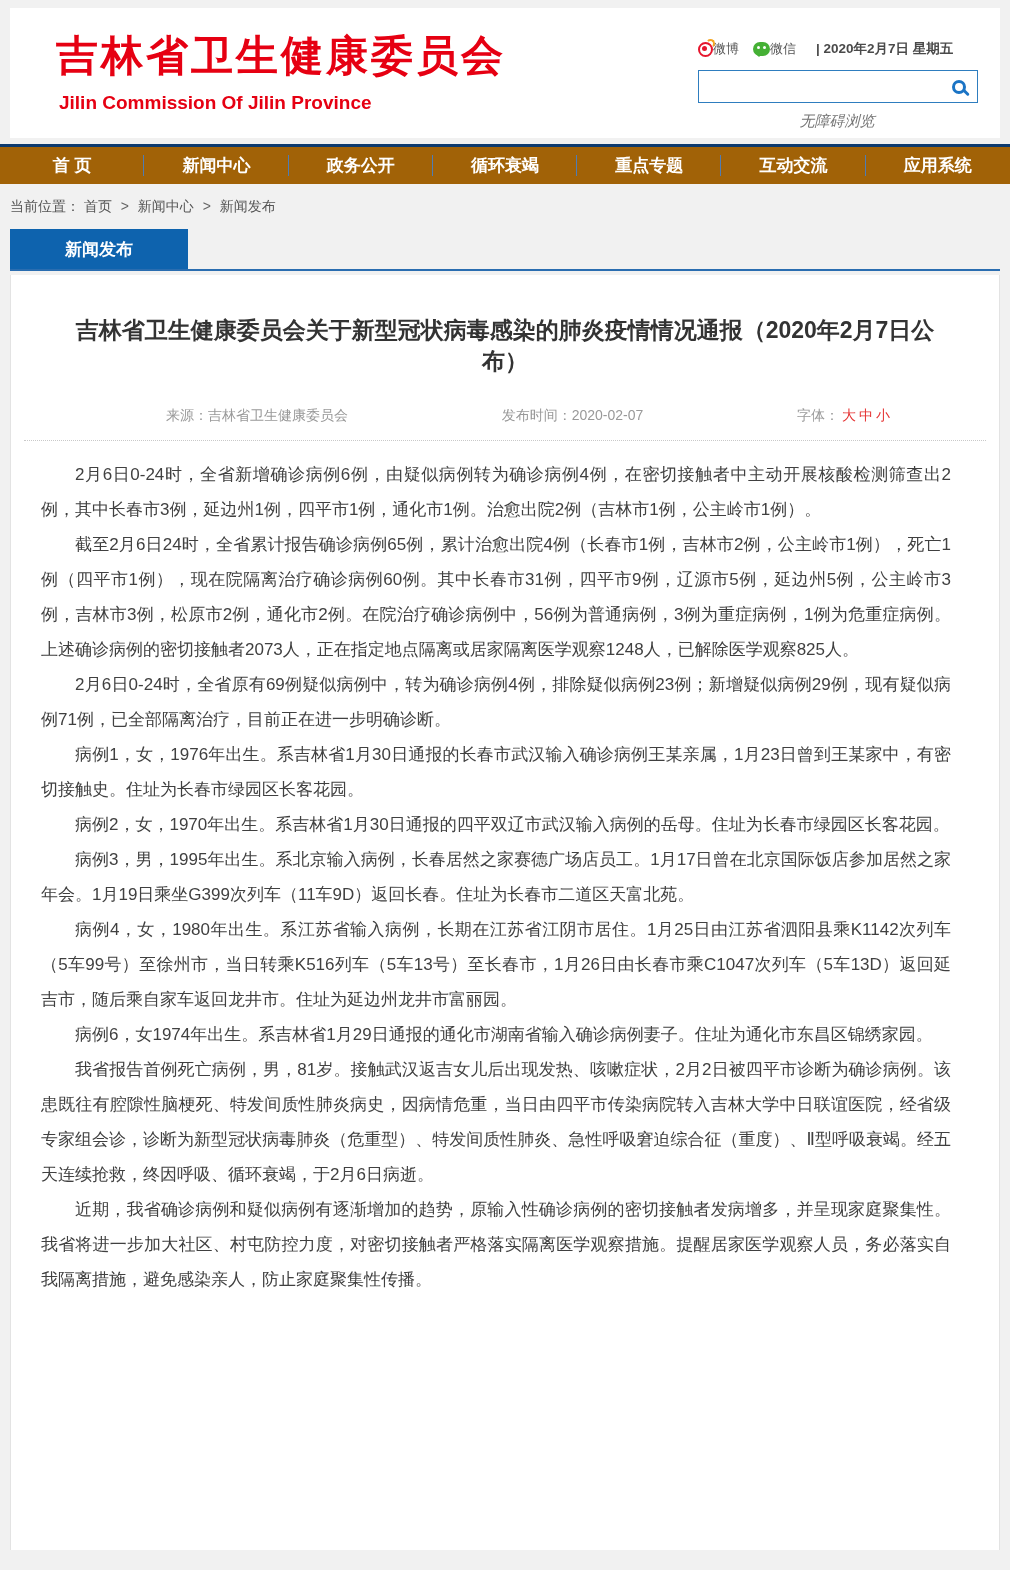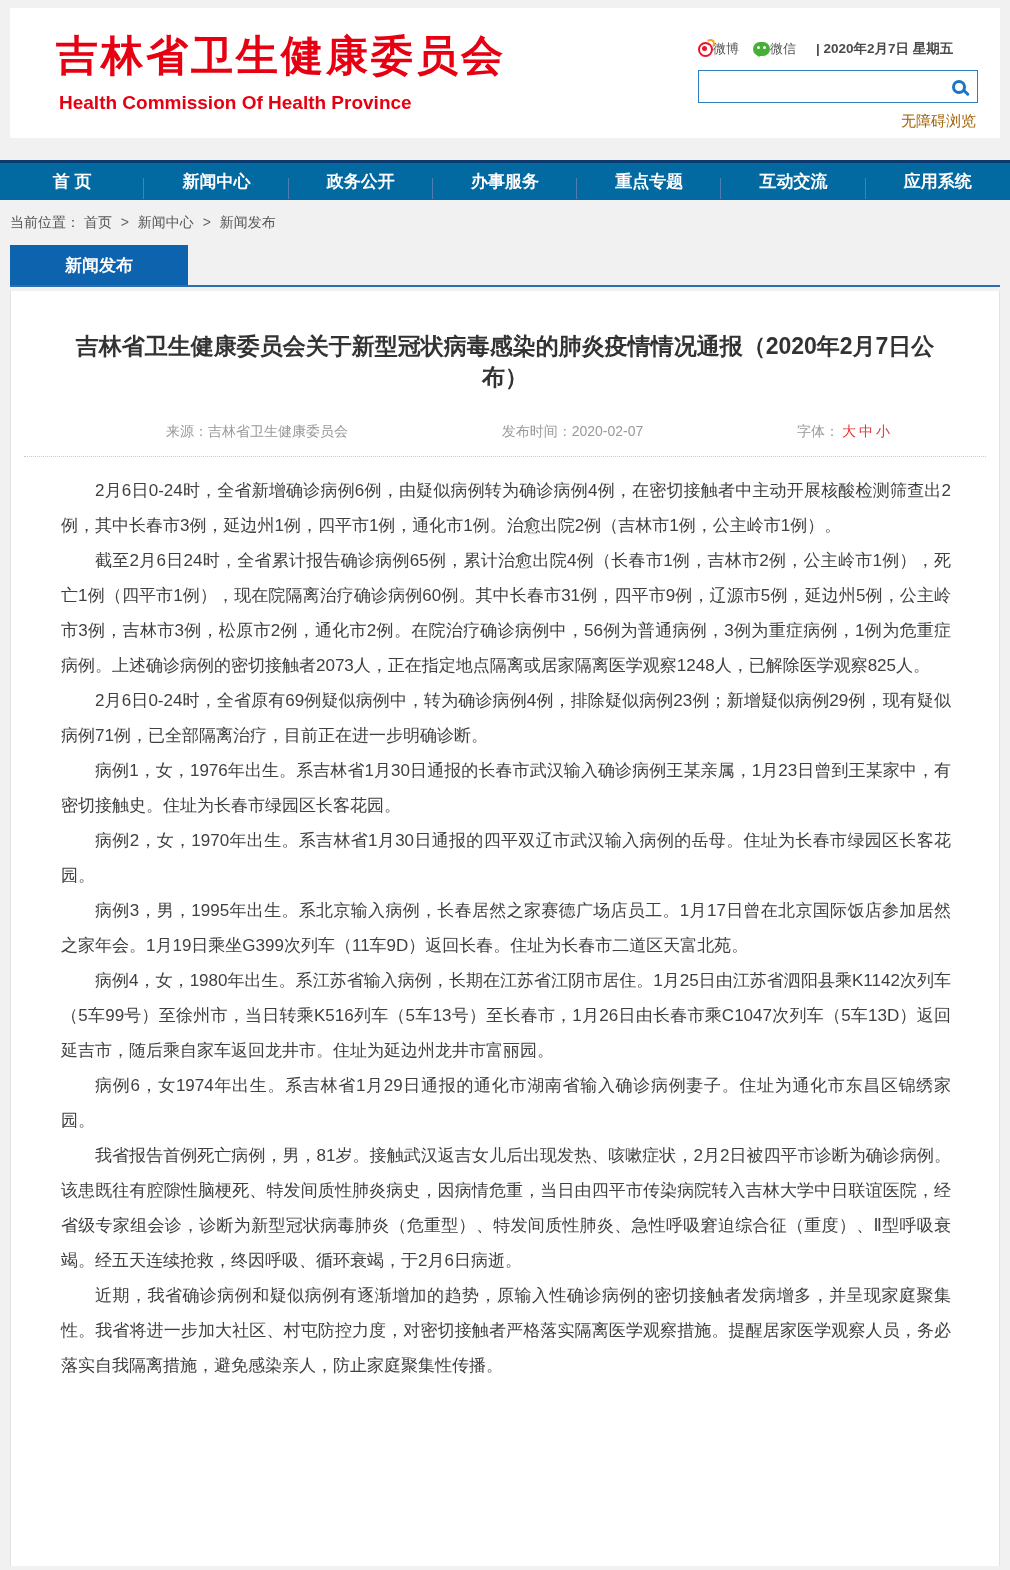--- a/index.html
+++ b/index.html
@@ -21,49 +21,49 @@
   .weibo-icon::before { content:''; position:absolute; right:-4px; top:-5px; width:5px; height:5px; border-radius:50%; border:2px solid #f5a623; border-left-color:transparent; border-bottom-color:transparent; }
   .wechat-icon { display:inline-block; width:17px; height:14px; background:#45b035; border-radius:7px; position:relative; }
   .wechat-icon::before { content:''; position:absolute; left:4px; top:4px; width:3px; height:3px; border-radius:50%; background:#fff; box-shadow:6px 0 0 #fff; }
   .wechat-icon::after { content:''; position:absolute; left:3px; bottom:-4px; border:3px solid transparent; border-top-color:#45b035; }
   .date-text { margin-left:6px; color:#4a4a4a; font-size:13.5px; font-weight:bold; white-space:nowrap; }
   .search-box { margin-top:12px; height:33px; border:1px solid #2e7dbf; background:#fff; display:flex; align-items:center; }
   .search-input { flex:1; border:none; outline:none; height:100%; font-size:14px; padding:0 8px; font-family:inherit; min-width:0; }
   .search-btn { width:36px; height:100%; display:flex; align-items:center; justify-content:center; cursor:pointer; background:#fff; border:none; }
   .search-icon { display:inline-block; width:14px; height:14px; border:3px solid #1b74c5; border-radius:50%; position:relative; }
   .search-icon::after { content:''; position:absolute; width:8px; height:3px; background:#1b74c5; border-radius:2px; transform:rotate(45deg); right:-7px; bottom:-3px; }
-  .accessibility { text-align:right; margin-top:9px; font-size:15px; color:#a16207; padding-right:2px; cursor:pointer; }
+  .accessibility { text-align:center; margin-top:9px; font-size:15px; color:#737373; padding-right:2px; cursor:pointer;font-style:italic; }
   
-  .main-nav { margin-top:22px; background:#0369a1; border-top:3px solid #0d3a6e; height:40px; display:flex;align-items:center; }
+  .main-nav { margin-top:6px; background:#a16207; border-top:3px solid #0d3a6e; height:40px; display:flex; }
   .nav-item { flex:1; color:#fff; font-size:17px; font-weight:bold; display:flex; align-items:center; justify-content:center; text-decoration:none; position:relative; cursor:pointer; }
   .nav-item:not(:last-child)::after { content:''; position:absolute; right:0; top:8px; height:21px; width:1px; background:#4f7cb3; }
   
   .breadcrumb { margin:14px 10px 0; font-size:14px; color:#555; }
   .breadcrumb .crumb { color:#555; text-decoration:none; cursor:pointer; }
   .breadcrumb .sep { margin:0 5px; color:#666; }
   .tab-row { margin:13px 10px 0; border-bottom:2px solid #2a6db0; display:flex; }
   .tab { width:178px; height:40px; background:#0e63ae; color:#fff; font-size:17px; font-weight:bold; display:flex; align-items:center; justify-content:center; cursor:pointer; }
   
   .content-box { margin:0 10px; background:#fff; border-left:1px solid #e3e3e3; border-right:1px solid #e3e3e3; padding-bottom:40px; min-height:1275px; }
   .article-title { margin:4px; padding:40px 58px 0; text-align:center; font-size:23px; line-height:31px; color:#333; font-weight:bold; }
   .article-meta { margin-top:30px; display:flex; justify-content:space-between; padding:0 109px 0 155px; font-size:14px; color:#999; }
   .meta-item { white-space:nowrap; }
   .font-sizes .fs { color:#e53333; margin-left:3px; cursor:pointer; }
   .dotted-divider { margin:15px 13px 0; border-bottom:1px dotted #c9c9c9; }
-  .article-body { padding:16px 48px 0 50px; font-size:17px; line-height:35px; color:#404040; }
+  .article-body { padding:16px 48px 0 30px; font-size:17px; line-height:35px; color:#404040; }
   .article-body p { margin:0; text-indent:2em; text-align:justify; }
 </style>
 </head>
 <body>
 
 <div class="page">
 
   <header class="site-header">
     <div class="site-title">吉林省卫生健康委员会</div>
-    <div class="site-subtitle">Health Commission Of Health Province</div>
+    <div class="site-subtitle">Jilin Commission Of Jilin Province</div>
 
     <div class="header-right">
       <div class="social-row">
         <span class="social-item">
           <span class="weibo-icon"></span>
           <span>微博</span>
         </span>
         <span class="social-item">
           <span class="wechat-icon"></span>
           <span>微信</span>
@@ -77,21 +77,21 @@
         </button>
       </div>
       <div class="accessibility">无障碍浏览</div>
     </div>
   </header>
 
   <nav class="main-nav">
     <a class="nav-item">首 页</a>
     <a class="nav-item">新闻中心</a>
     <a class="nav-item">政务公开</a>
-    <a class="nav-item">办事服务</a>
+    <a class="nav-item">循环衰竭</a>
     <a class="nav-item">重点专题</a>
     <a class="nav-item">互动交流</a>
     <a class="nav-item">应用系统</a>
   </nav>
 
   <div class="breadcrumb">
     <span>当前位置：</span>
     <a class="crumb">首页</a>
     <span class="sep">&gt;</span>
     <a class="crumb">新闻中心</a>

